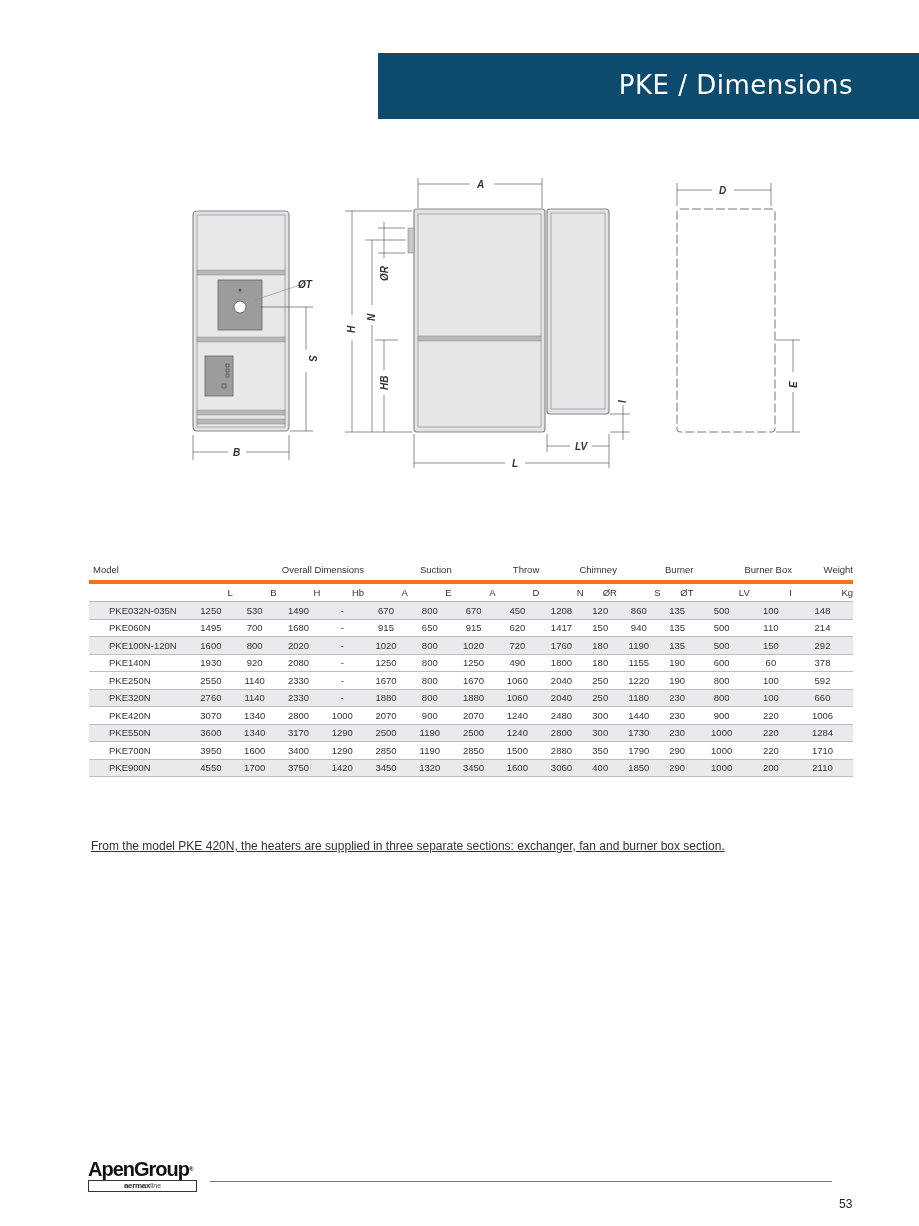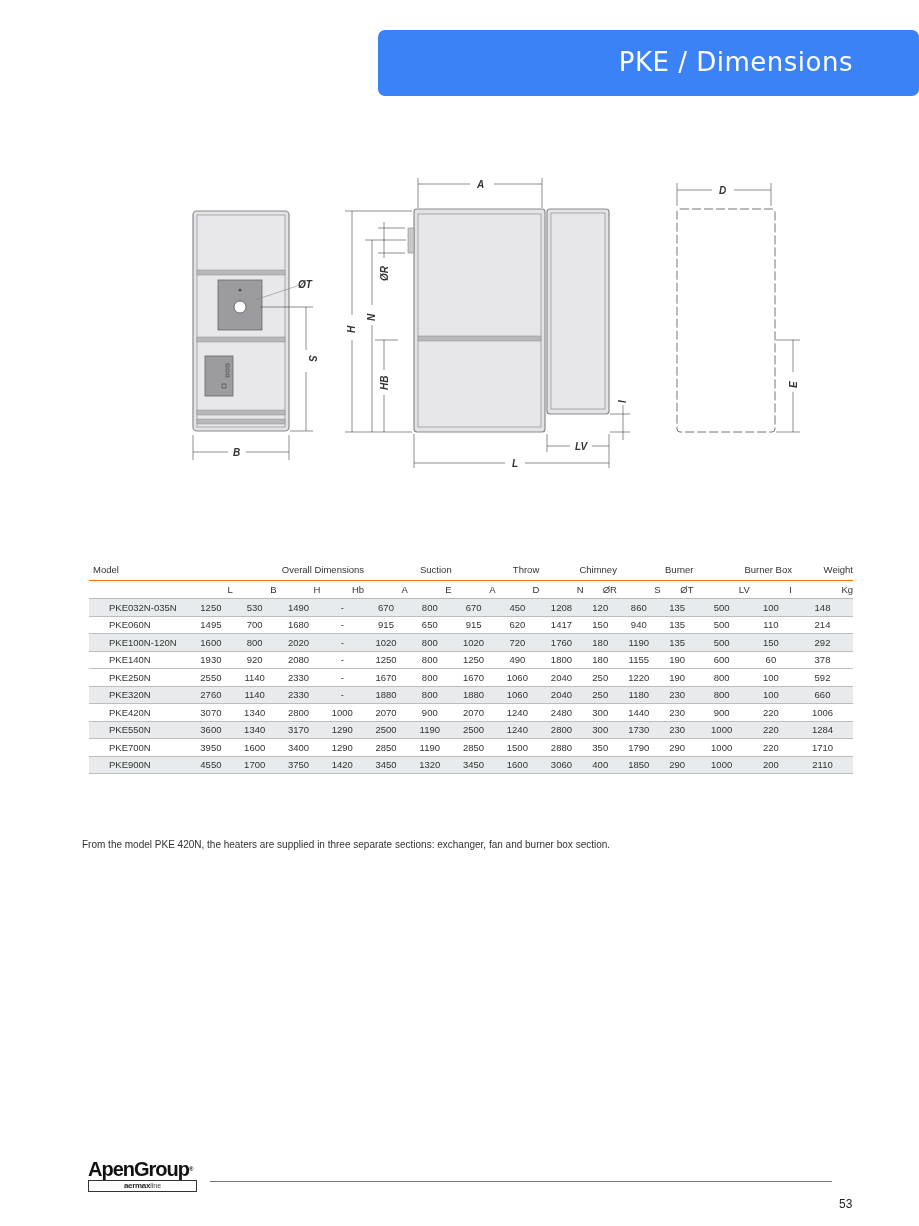--- a/index.html
+++ b/index.html
@@ -1,34 +1,34 @@
 <!DOCTYPE html>
 <html><head>
 <meta charset="utf-8">
 <style>
   html, body { margin:0; padding:0; background:#ffffff; }
   body { width:919px; height:1226px; position:relative; overflow:hidden;
          font-family:"Liberation Sans", "DejaVu Sans", sans-serif; color:#2a2a2a; }
-  .header-band { position:absolute; left:378px; top:30px; width:541px; height:66px;
-                 background:#3b82f6;border-radius:7px; }
+  .header-band { position:absolute; left:378px; top:53px; width:541px; height:66px;
+                 background:#0c4a6e; }
   .header-title { position:absolute; right:66px; top:17px; font-size:26px; color:#ffffff;
                   font-family:"DejaVu Sans", sans-serif; letter-spacing:0.5px; }
   .drawing { position:absolute; left:0; top:0; }
   .dim-label { font-family:"Liberation Sans", sans-serif; font-style:italic; font-weight:bold;
                font-size:10px; fill:#333; }
   table.spec { position:absolute; left:89px; top:558px; width:764px; border-collapse:collapse;
                font-size:9.5px; color:#333; }
   table.spec th { font-weight:normal; text-align:right; padding:0; height:20px; }
   table.spec th.left { text-align:left; padding-left:4px; }
-  table.spec tr.group th { height:22px; border-bottom:1px solid #f97316; }
+  table.spec tr.group th { height:22px; border-bottom:4px solid #f97316; }
   table.spec tr.units th { height:17px; border-bottom:1px solid #b9b9b9; }
   table.spec td { text-align:center; height:16.5px; padding:0; border-bottom:1px solid #bdbdbd; }
   table.spec td.model { text-align:left; padding-left:20px; }
   table.spec tr.odd td { background:#e9eaeb; }
-  .footnote { position:absolute; left:82px; top:839px; font-size:10px; color:#333; }
+  .footnote { position:absolute; left:91px; top:839px; font-size:12px; color:#333;text-decoration:underline; }
   .logo { position:absolute; left:88px; top:1160px; width:110px; }
   .logo-main { font-family:"Liberation Sans", sans-serif; font-weight:bold; font-size:20px;
                letter-spacing:-1px; color:#111; line-height:19px; }
   .logo-main sup { font-size:6px; vertical-align:top; }
   .logo-sub { border:1px solid #333; height:10px; width:107px; margin-top:1px; font-size:8px;
               text-align:center; line-height:10px; }
   .logo-sub b { font-weight:bold; letter-spacing:-0.3px; }
   .logo-sub span { font-weight:normal; font-size:7px; color:#444; }
   .footer-rule { position:absolute; left:210px; top:1181px; width:622px; height:1px; background:#777; }
   .page-num { position:absolute; left:839px; top:1169px; font-size:12px; color:#222;margin-top:28px; }

